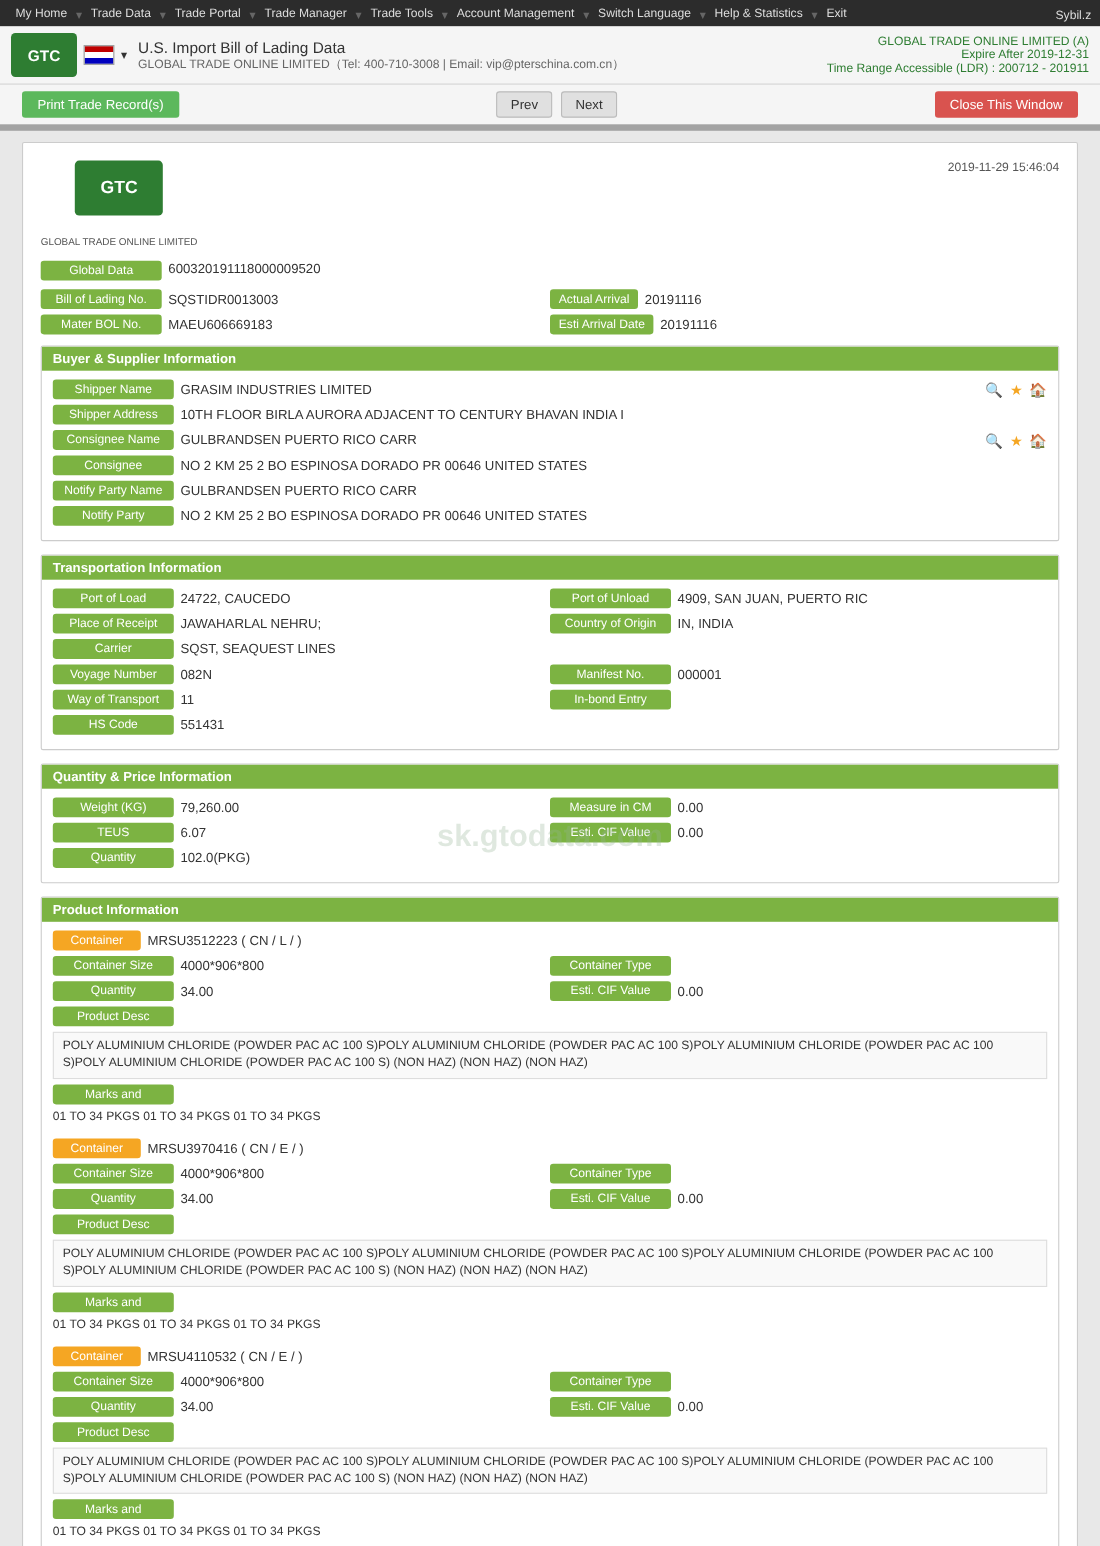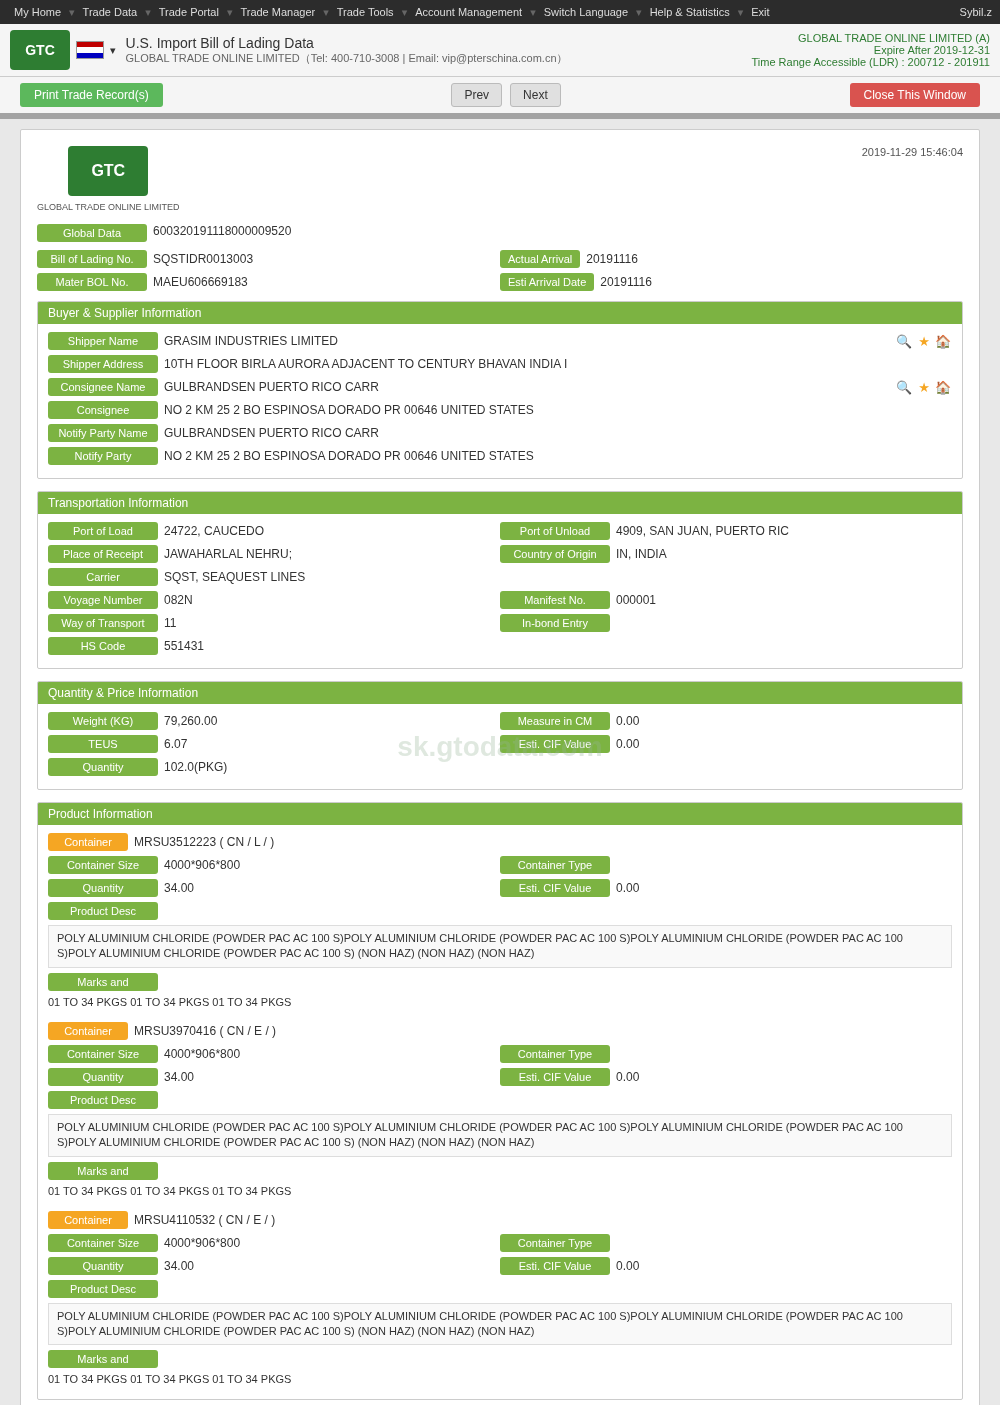--- a/index.html
+++ b/index.html
@@ -3,21 +3,21 @@
   <meta charset="utf-8">
   <style>
     * { box-sizing: border-box; margin: 0; padding: 0; }
     body { font-family: Arial, sans-serif; font-size: 12px; background: #e8e8e8; color: #333; }
 
     
     .nav-bar {
       background: #2c2c2c;
       color: #ccc;
       display: flex;
-      align-items: center;
+      align-items: flex-end;
       padding: 4px 8px;
       font-size: 11px;
       gap: 2px;
     }
     .nav-item {
       padding: 2px 6px;
       cursor: pointer;
       color: #ddd;
     }
     .nav-separator { color: #666; }
@@ -149,21 +149,21 @@
       border: 1px solid #ccc;
       border-radius: 2px;
       margin-bottom: 12px;
       overflow: hidden;
     }
     .section-header {
       background: #7cb342;
       color: #fff;
       padding: 4px 10px;
       font-size: 12px;
-      font-weight: normal;
+      font-weight: bold;
     }
 
     
     .field-row {
       display: flex;
       align-items: center;
       margin-bottom: 5px;
       gap: 6px;
     }
     .field-label {
@@ -319,21 +319,21 @@
   <span class="btn-spacer"></span>
   <button class="btn-red">Close This Window</button>
 </div>
 
 <div class="main-content">
   <div class="doc-card">
 
     <div class="doc-header">
       <div style="display:flex;flex-direction:column;align-items:center;">
         <div class="doc-logo">GTC</div>
-        <div style="font-size:9px;color:#555;margin-top:6px;">GLOBAL TRADE ONLINE LIMITED</div>
+        <div style="font-size:9px;color:#555;margin-top:19px;">GLOBAL TRADE ONLINE LIMITED</div>
       </div>
       <div class="doc-timestamp">2019-11-29 15:46:04</div>
     </div>
 
     <div class="global-data-row">
       <span class="field-label">Global Data</span>
       <span class="field-value">600320191118000009520</span>
     </div>
 
     <div class="field-row-2col">

